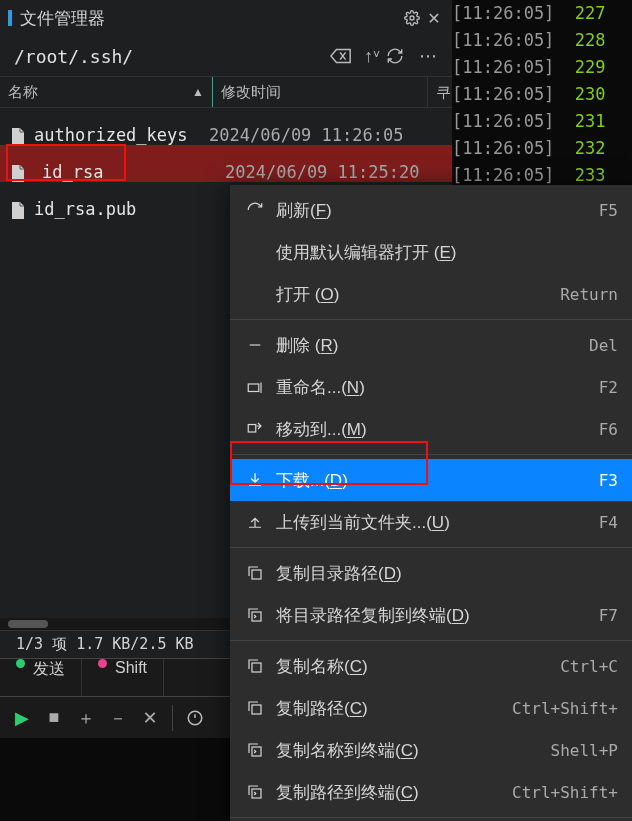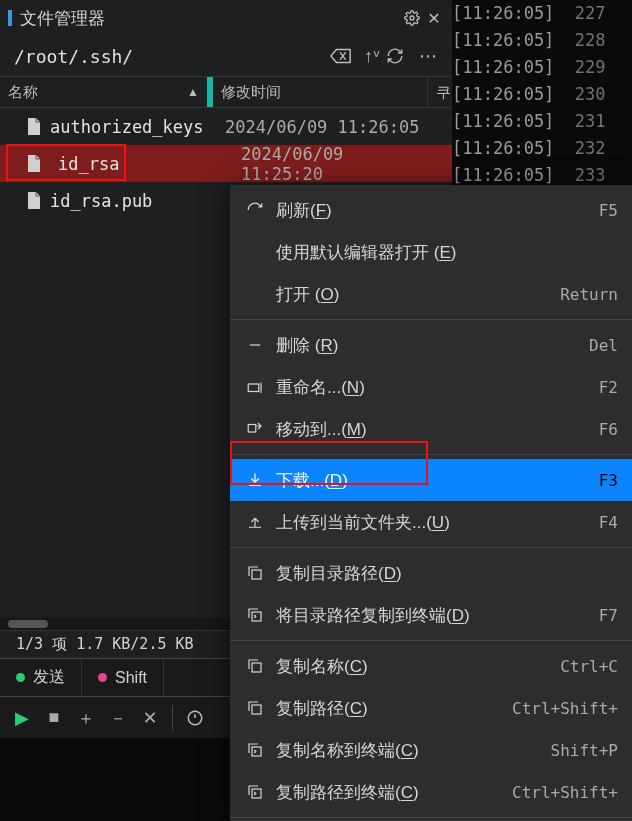--- a/index.html
+++ b/index.html
@@ -17,21 +17,21 @@
       position: absolute;
       top: 0; right: 0;
       width: 180px;
       font-family: Menlo, Consolas, monospace;
       font-size: 17px;
       line-height: 27px;
       color: #999;
       padding-top: 0;
     }
     .terminal-bg .line { white-space: nowrap; }
-    .terminal-bg .num { color: #737373; }
+    .terminal-bg .num { color: #84cc16; }
     .panel {
       position: absolute;
       top: 0; left: 0;
       width: 452px;
       height: 738px;
       background: #1d1f21;
       display: flex;
       flex-direction: column;
     }
     .panel-header {
@@ -47,36 +47,36 @@
       display:flex; align-items:center; height:40px; padding:0 10px 0 14px;
       color:#e0e0e0; font-family: Menlo, Consolas, monospace; font-size:18px;
     }
     .path-row .path { flex:1; }
     .path-row .ibtn { width:28px; text-align:center; color:#bbb; cursor:pointer; font-family: -apple-system, Arial;}
     .cols {
       display:flex; height:32px; border-top:1px solid #333; border-bottom:1px solid #333;
       background:#1d1f21; font-size:15px; color:#bbb;
     }
     .cols > div { display:flex; align-items:center; padding:0 8px; }
-    .col-name{ width:213px; border-right:6px solid #14b8a6;}
+    .col-name{ width:213px; border-right:1px solid #14b8a6;}
     .col-name .sort{ margin-left:auto; font-size:12px;}
     .col-mtime{ flex:1; border-right:1px solid #333;}
     .col-ext{ width:24px;}
     .file-rows { flex:1; position:relative; font-family: Menlo, Consolas, monospace; font-size:17px;}
-    .row { display:flex; align-items:center; height:37px; padding:0 24px;}
+    .row { display:flex; align-items:flex-end; height:37px; padding:0 8px;}
     .row .fi { width:20px; display:flex; align-items:center; justify-content:center; margin-right:6px;}
     .row .nm { width:175px; color:#e4e4e4;}
     .row .mt { flex:1; color:#aaa;}
     .row.selected{ background:#7f1d1d;gap:8px;}
     .hilite1 { position:absolute; border:2px solid #e11; left:6px; top:36px; width:120px; height:37px; pointer-events:none;}
     .scrollbar { position:absolute; bottom:0; left:0; right:0; height:12px; background:#171717;}
     .scrollbar .thumb { width:40px; height:8px; margin:2px 0 0 8px; background:#555; border-radius:4px;}
     .status { height:28px; display:flex; align-items:center; padding:0 16px; border-top:1px solid #333; font-size:15px; color:#d2d2d2; font-family: Menlo, Consolas, monospace;}
     .tabs { height:38px; display:flex; align-items:center; border-top:1px solid #444; background:#1a1a1a;}
-    .tab { display:flex; align-items:center; padding:0 16px; height:100%; font-size:16px; color:#d0d0d0; border-right:1px solid #333; cursor:pointer;}
+    .tab { display:flex; padding:0 16px; height:100%; font-size:16px; color:#d0d0d0; border-right:1px solid #333; cursor:pointer;}
     .tab .dot{ width:9px; height:9px; border-radius:50%; margin-right:8px;}
     .tab .green{ background:#2ecc71;}
     .tab .pink{ background:#e84393;}
     .bottombar{ height:42px; display:flex; align-items:center; background:#1a1a1a; border-top:1px solid #444; padding:0 6px;}
     .bottombar .btn{ width:32px; height:32px; display:flex; align-items:center; justify-content:center; color:#aaa; cursor:pointer; font-size:18px;}
     .bottombar .play{ color:#2ecc71;}
     .bottombar .sep{ width:1px; height:26px; background:#444; margin:0 6px;}
 
     .ctxmenu {
       position:absolute;
@@ -90,21 +90,21 @@
     }
     .ctxitem {
       display:flex; align-items:center;
       height:42px; padding:0 14px 0 10px;
       color:#d6d6d6; cursor:pointer;
     }
     .ctxitem .mi { width:30px; display:flex; justify-content:center; align-items:center;}
     .ctxitem .lbl{ flex:1; padding-left:6px;}
     .ctxitem .sc{ color:#aaa; font-size:16px; font-family: Menlo, Consolas, monospace;}
     .ctxitem.hl{ background:#0a84ff; color:#fff;}
-    .ctxitem.hl .sc{ color:#000000;}
+    .ctxitem.hl .sc{ color:#ffffff;}
     .ctxsep{ height:1px; background:#444; margin:4px 0;}
     .hilite2{ position:absolute; border:2px solid #e11; left:230px; top:441px; width:198px; height:44px; pointer-events:none; z-index:11;}
     u{ text-decoration-thickness:1px; text-underline-offset:2px;}
     svg{ display:block;}
   </style>
 </head>
 <body>
 
 <div class="terminal-bg" id="termLines">
     <div class="line"><span>[11:26:05]</span>&nbsp;&nbsp;<span class="num">227</span></div>
@@ -335,21 +335,21 @@
       <span class="sc">Ctrl+Shift+</span>
     </div>
     <div class="ctxitem">
       <span class="mi">
         <svg width="18" height="18" viewBox="0 0 24 24" fill="none" stroke="currentColor" stroke-width="1.6">
           <rect x="8" y="8" width="12" height="12"></rect>
           <path d="M4 16V4h12M11 12l2 2-2 2"></path>
         </svg>
       </span>
       <span class="lbl">复制名称到终端(<u>C</u>)</span>
-      <span class="sc">Shift+P</span>
+      <span class="sc">Shell+P</span>
     </div>
     <div class="ctxitem">
       <span class="mi">
         <svg width="18" height="18" viewBox="0 0 24 24" fill="none" stroke="currentColor" stroke-width="1.6">
           <rect x="8" y="8" width="12" height="12"></rect>
           <path d="M4 16V4h12M11 12l2 2-2 2"></path>
         </svg>
       </span>
       <span class="lbl">复制路径到终端(<u>C</u>)</span>
       <span class="sc">Ctrl+Shift+</span>

